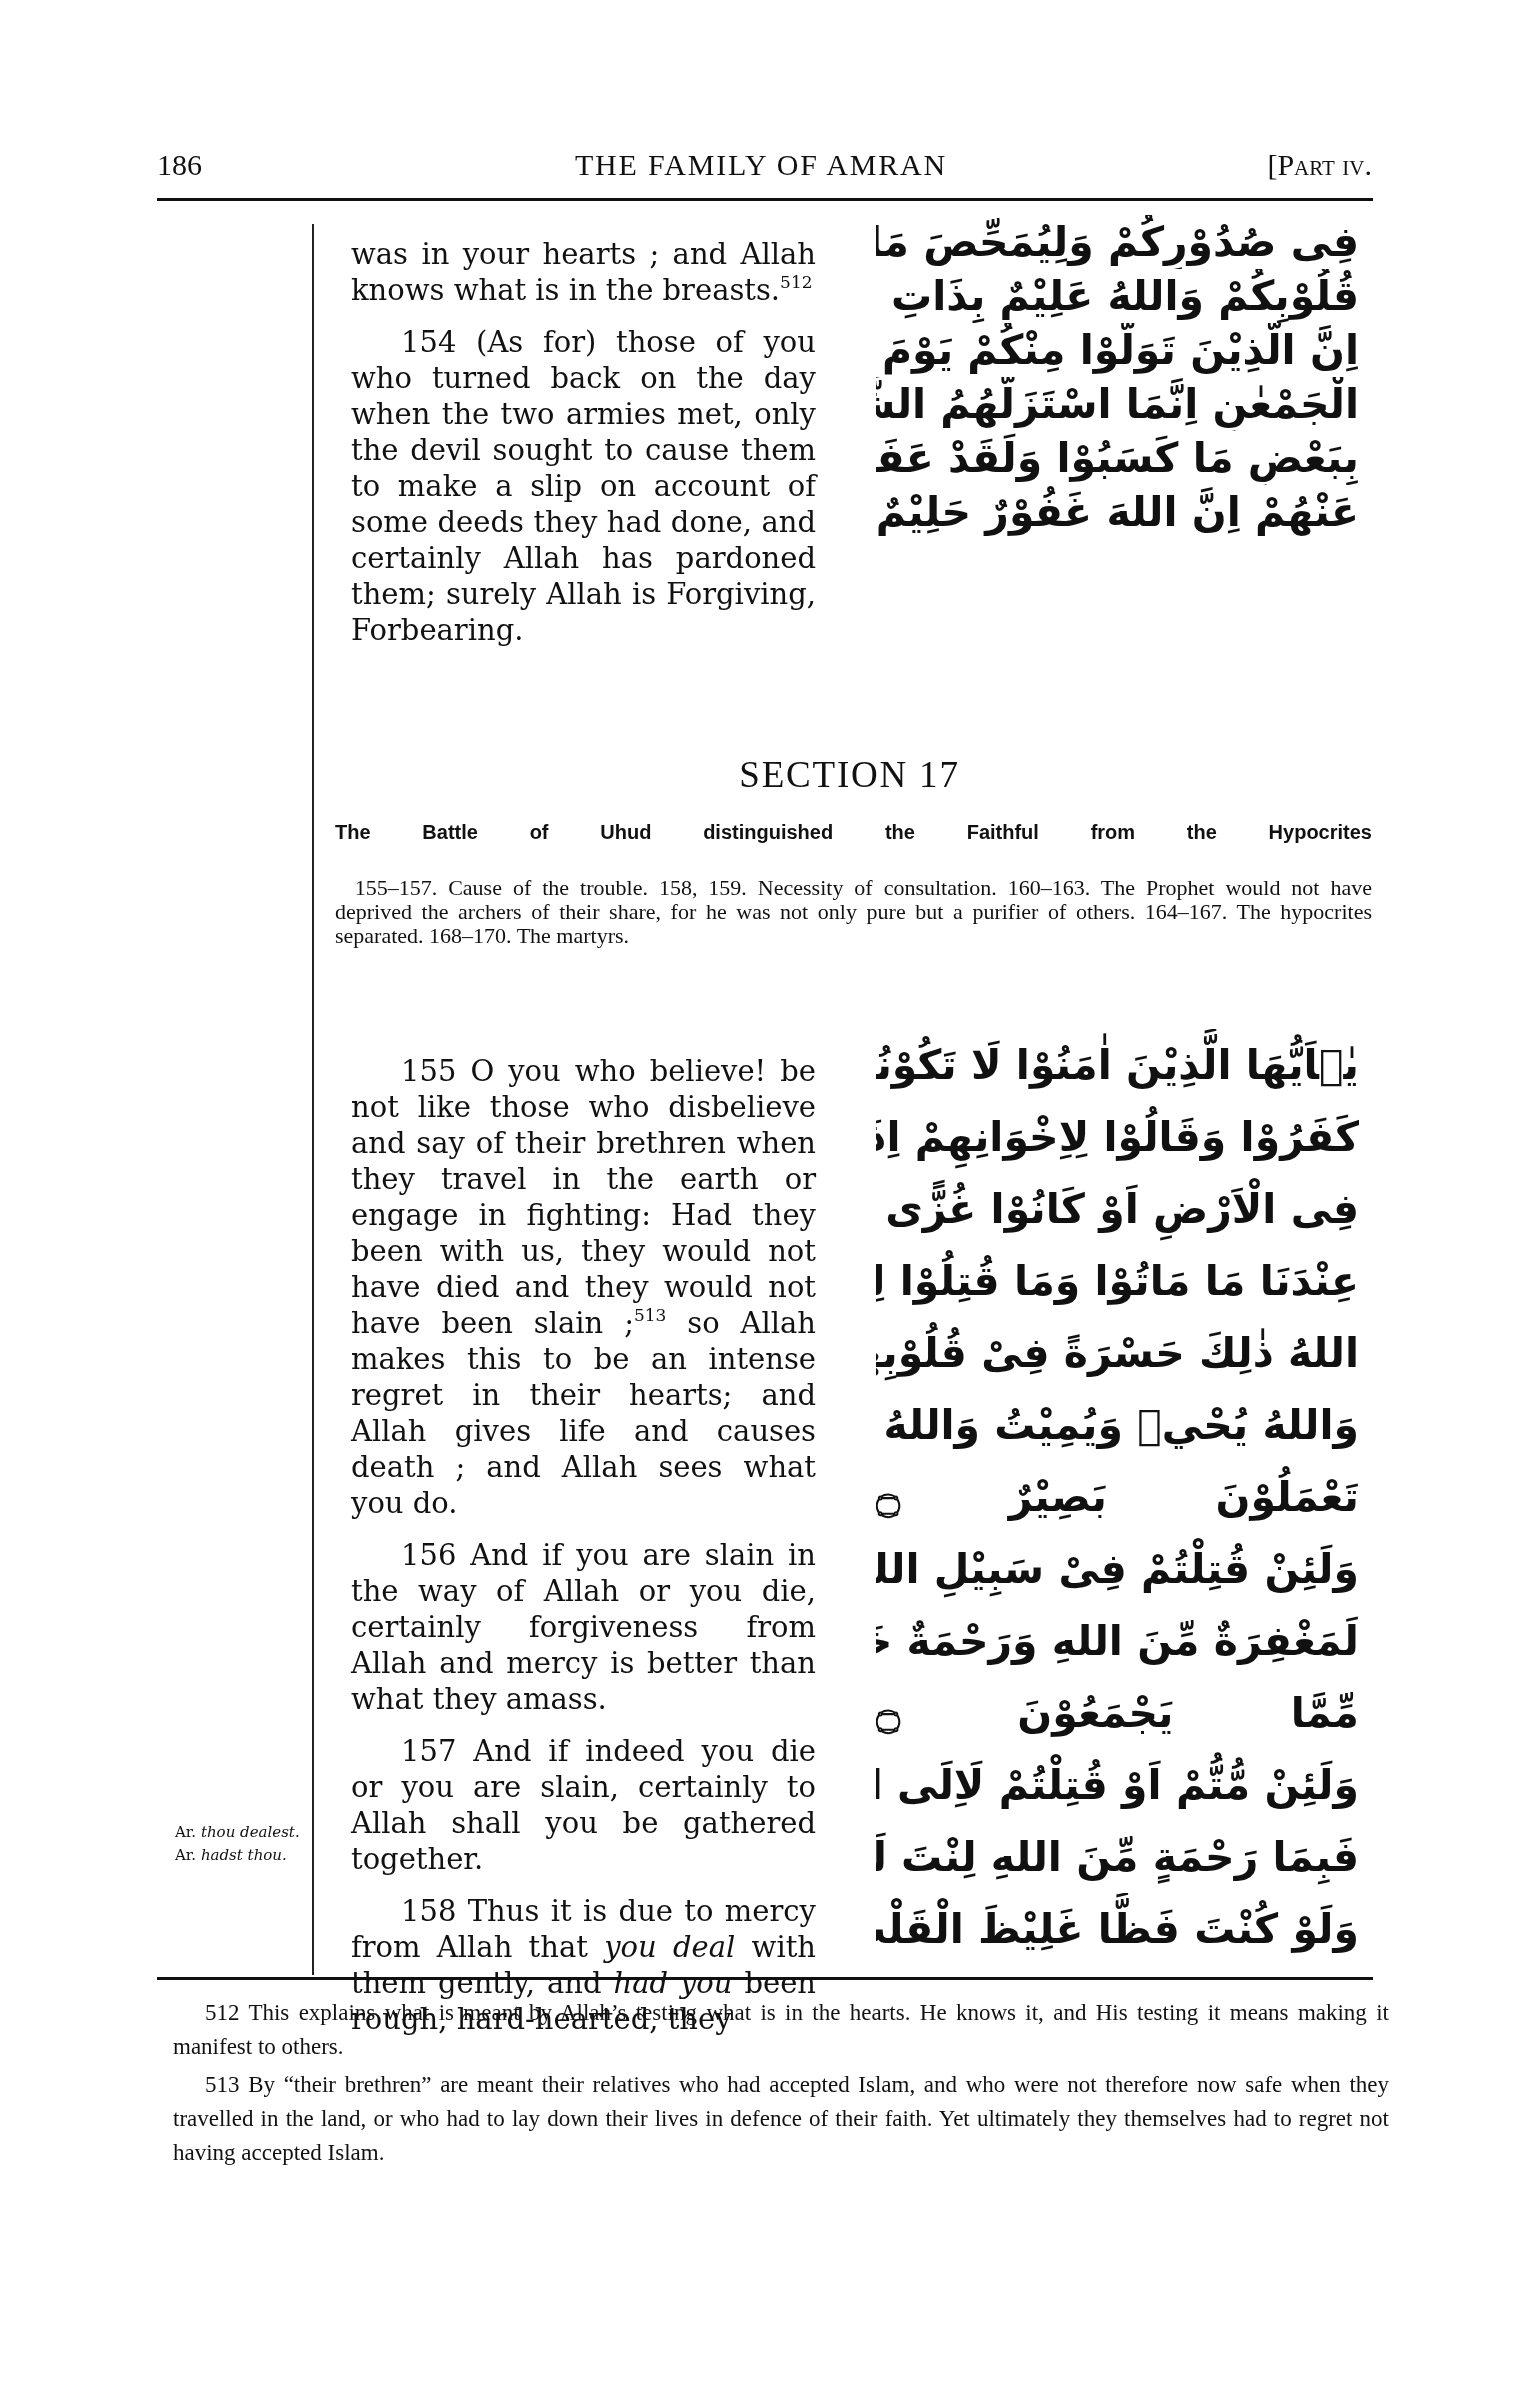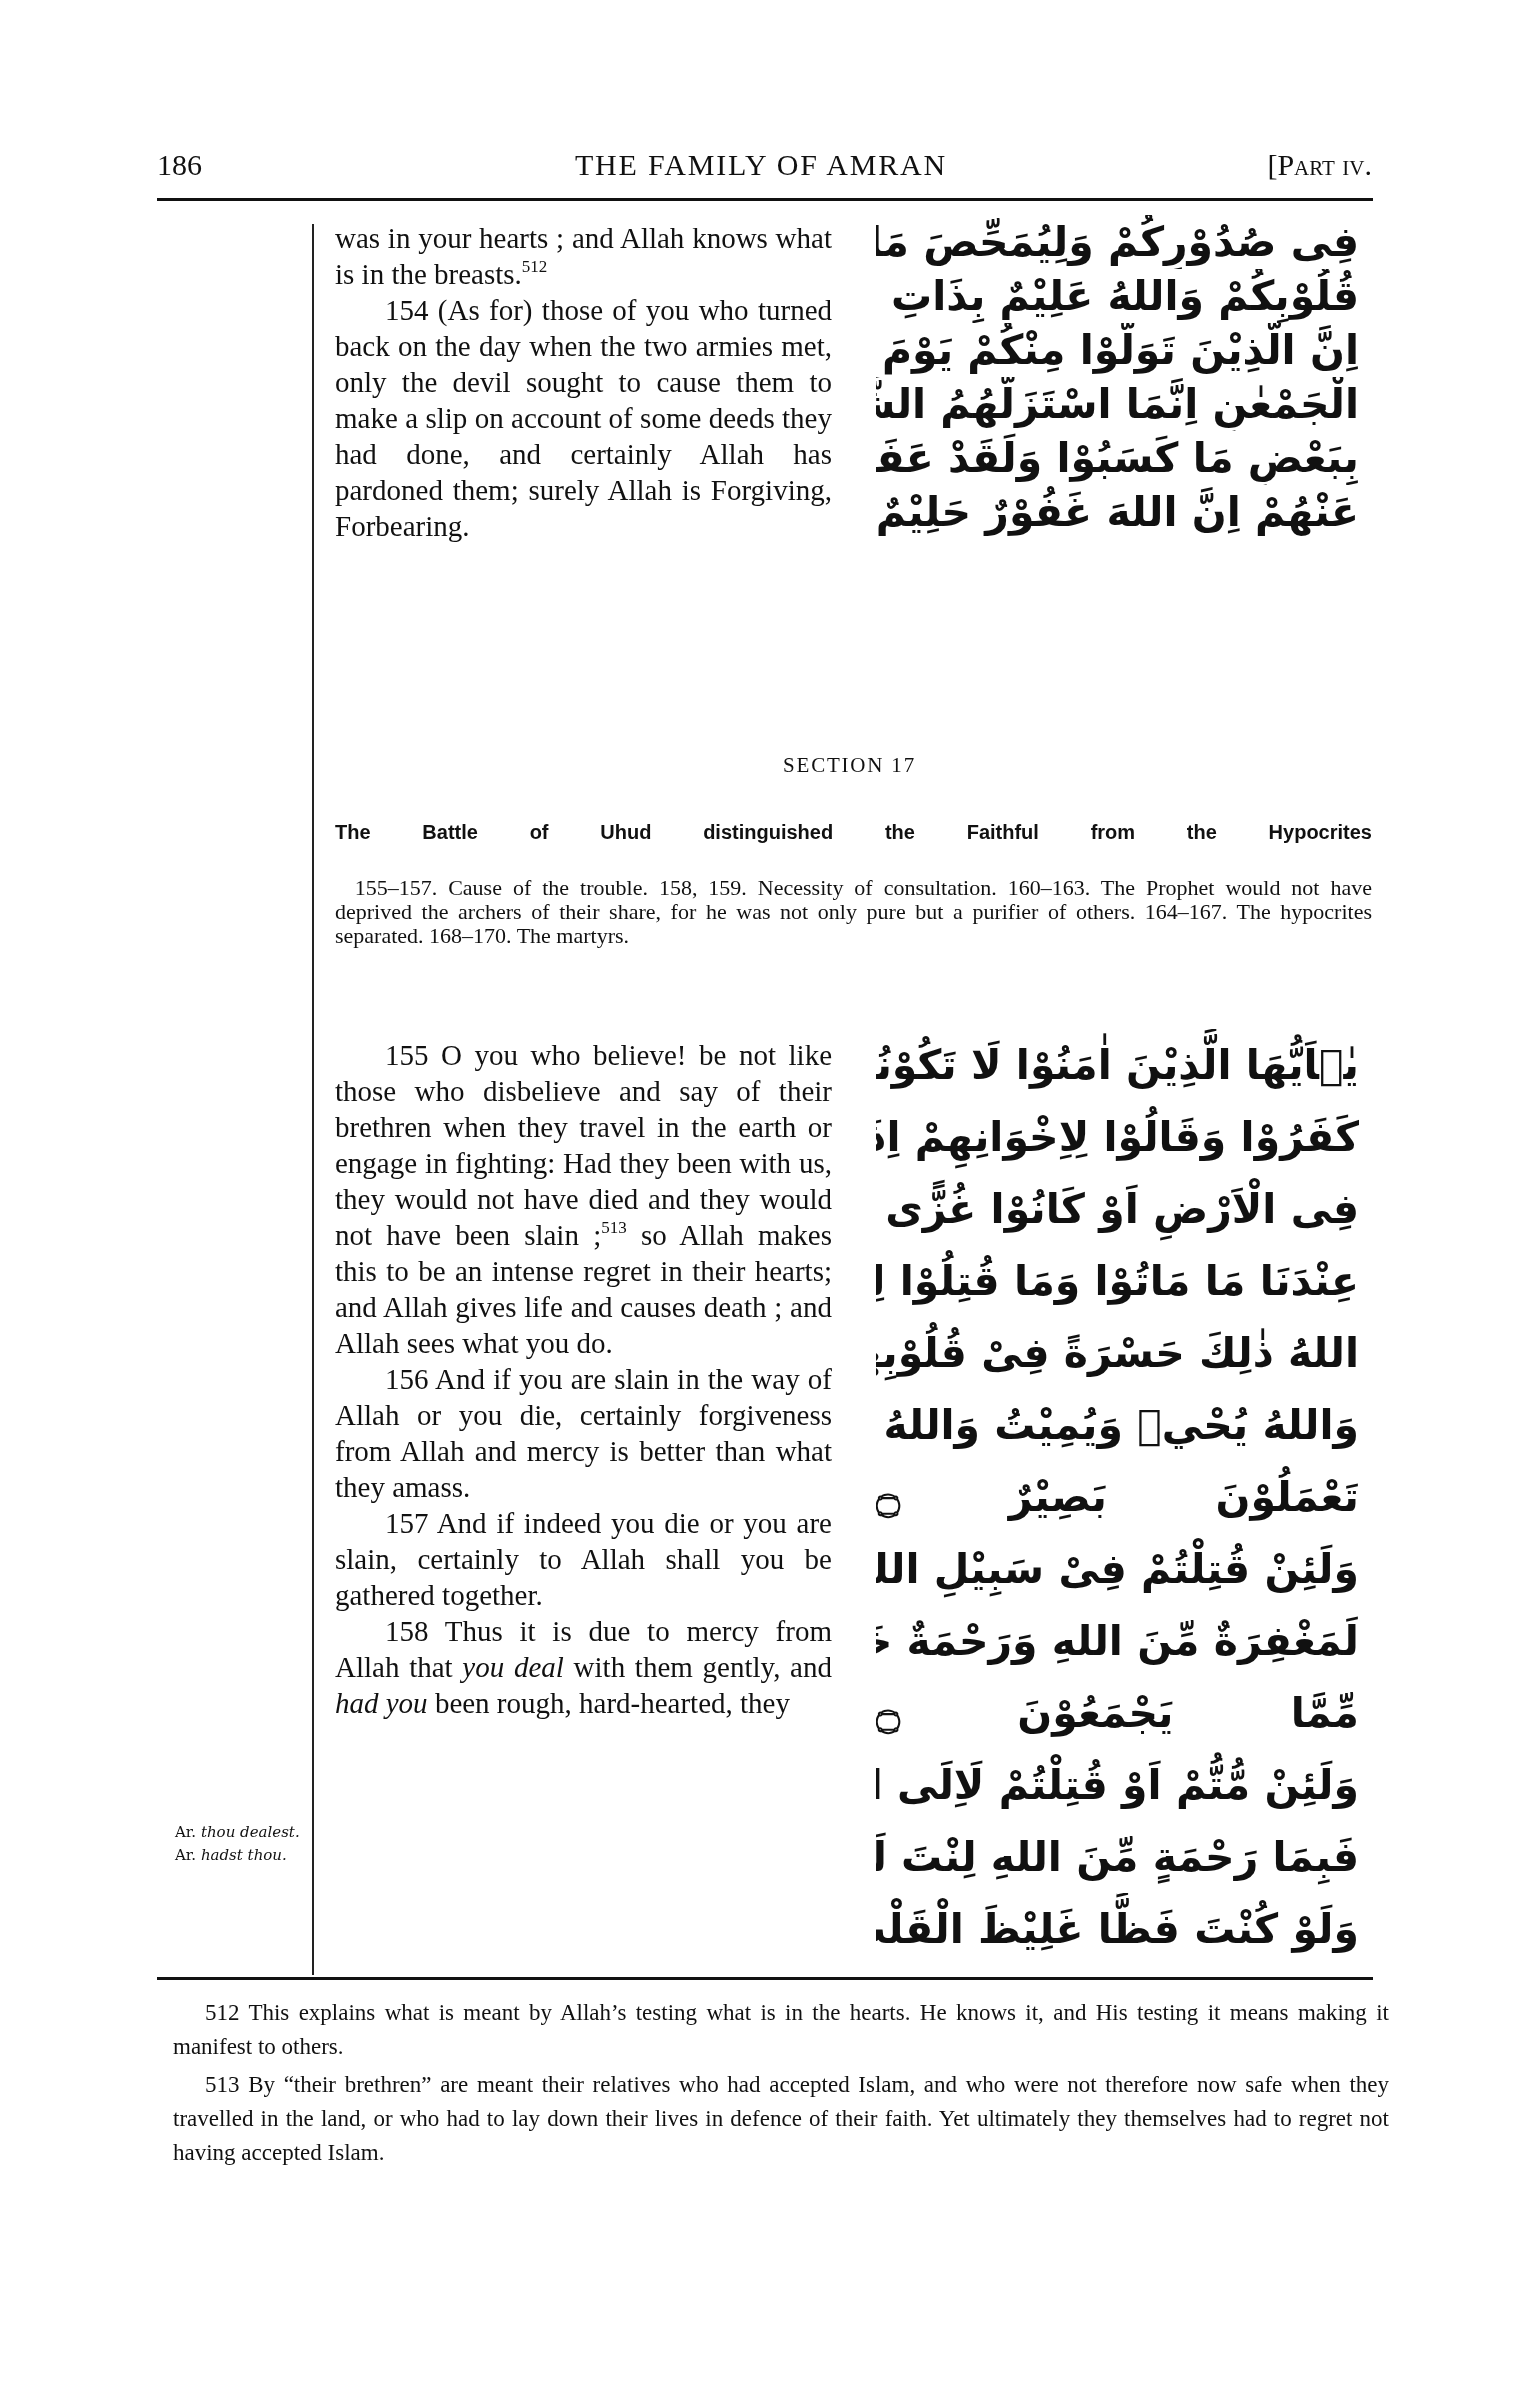--- a/index.html
+++ b/index.html
@@ -7,28 +7,28 @@
          font-family: "DejaVu Serif", "Liberation Serif", serif; color: #111; }
   .abs { position: absolute; margin-top: 15px; }
   .hdr { top: 132px; font-size: 30px; line-height: 36px; font-family: "Liberation Serif", serif; }
   #page-num { left: 157px; }
   #running-title { left: 0; width: 1522px; text-align: center; letter-spacing: 1.8px; }
   #part-label { right: 166px; font-variant: small-caps; }
   .rule-h { position: absolute; height: 2.7px; background: #111; left: 157px; width: 1216px; }
   .rule-v { position: absolute; width: 1.8px; background: #222; left: 312px; }
   .eng { position: absolute; left: 335px; width: 497px; font-size: 29px; line-height: 36px;
          text-align: justify; font-family: "DejaVu Serif", serif; }
-  .eng p { margin: 0; text-indent: 0; font-family: Liberation Serif, serif; }
+  .eng p { margin: 16px; text-indent: 0; }
   .eng p.v { text-indent: 50px; }
   .eng sup { font-size: 17px; vertical-align: 11.6px; line-height: 0; }
   .arabic { position: absolute; left: 876px; width: 483px; direction: rtl; text-align: justify;
             font-family: "DejaVu Sans", sans-serif; font-size: 41px; line-height: 54px; font-weight: bold; }
   .arabic .l { display: block; text-align-last: justify; white-space: nowrap; overflow: hidden; }
   .sec-title { position: absolute; left: 313px; width: 1073px; text-align: center; top: 753px;
-               font-size: 21px; letter-spacing: 1.8px; font-family: "Liberation Serif", serif; }
+               font-size: 37px; letter-spacing: 1.8px; font-family: "Liberation Serif", serif; }
   .sec-sub { position: absolute; left: 335px; width: 1037px; top: 821px; font-size: 20px;
              font-weight: bold; font-family: "Liberation Sans", sans-serif; text-align: justify; text-align-last: justify; word-spacing: 5.4px; }
   .summary { position: absolute; left: 335px; width: 1037px; top: 876px; font-size: 22px;
              line-height: 24px; text-align: justify; font-family: "Liberation Serif", serif; text-indent: 19.7px; }
   .margin-note { position: absolute; left: 175px; top: 1821px; font-size: 15px; line-height: 23px;
                  font-family: "DejaVu Serif", serif; }
   .margin-note i { font-style: italic; }
   .fn { position: absolute; left: 173px; width: 1216px; font-size: 23px; line-height: 34px;
         text-align: justify; font-family: "Liberation Serif", serif; }
   .fn p { margin: 0 0 3.6px 0; text-indent: 32px; }

